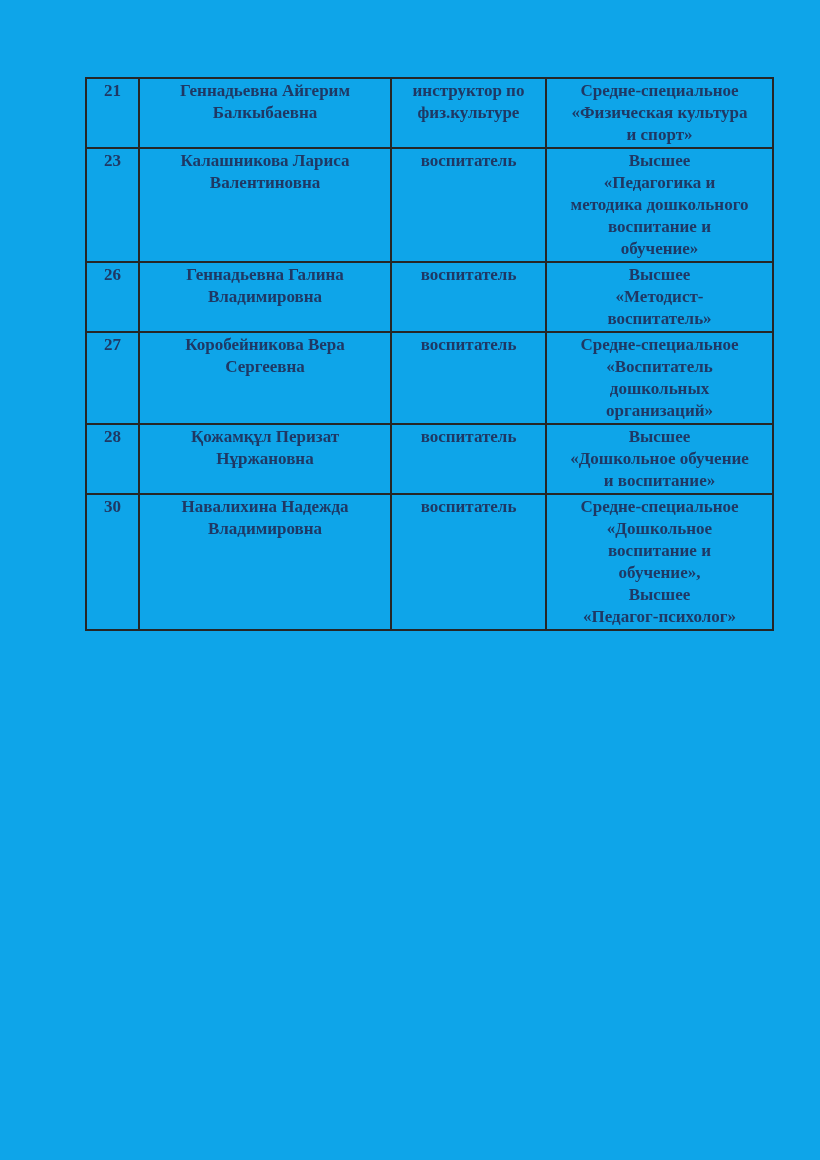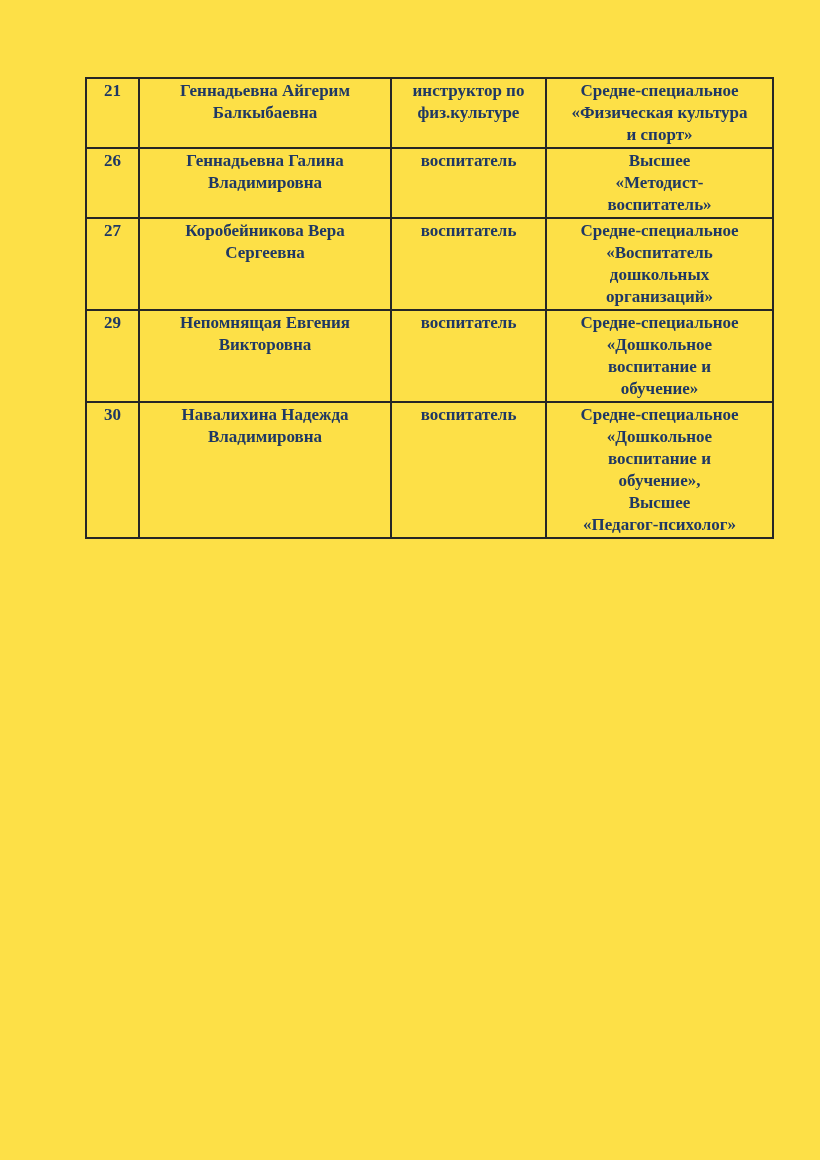--- a/index.html
+++ b/index.html
@@ -4,21 +4,21 @@
 <style>
   html, body {
     margin: 0;
     padding: 0;
     background: #ffffff;
   }
   .page {
     position: relative;
     width: 820px;
     height: 1160px;
-    background: #fde047;
+    background: #0ea5e9;
     overflow: hidden;
     font-family: "Liberation Serif", "DejaVu Serif", serif;
   }
   table.staff-table {
     position: absolute;
     left: 85px;
     top: 77px;
     width: 687px;
     border-collapse: collapse;
     table-layout: fixed;
@@ -57,20 +57,31 @@
     <td>Геннадьевна Айгерим
 Балкыбаевна</td>
     <td>инструктор по
 физ.культуре</td>
     <td>Средне-специальное
 «Физическая культура
 и спорт»</td>
   </tr>
 
 
+  <tr>
+    <td>23</td>
+    <td>Калашникова Лариса
+Валентиновна</td>
+    <td>воспитатель</td>
+    <td>Высшее
+«Педагогика и
+методика дошкольного
+воспитание и
+обучение»</td>
+  </tr>
 
 
 
   <tr>
     <td>26</td>
     <td>Геннадьевна Галина
 Владимировна</td>
     <td>воспитатель</td>
     <td>Высшее
 «Методист-
@@ -81,31 +92,30 @@
     <td>27</td>
     <td>Коробейникова Вера
 Сергеевна</td>
     <td>воспитатель</td>
     <td>Средне-специальное
 «Воспитатель
 дошкольных
 организаций»</td>
   </tr>
 
+  <tr>
+    <td>28</td>
+    <td>Қожамқұл Перизат
+Нұржановна</td>
+    <td>воспитатель</td>
+    <td>Высшее
+«Дошкольное обучение
+и воспитание»</td>
+  </tr>
 
-  <tr>
-    <td>29</td>
-    <td>Непомнящая Евгения
-Викторовна</td>
-    <td>воспитатель</td>
-    <td>Средне-специальное
-«Дошкольное
-воспитание и
-обучение»</td>
-  </tr>
 
   <tr>
     <td>30</td>
     <td>Навалихина Надежда
 Владимировна</td>
     <td>воспитатель</td>
     <td>Средне-специальное
 «Дошкольное
 воспитание и
 обучение»,

